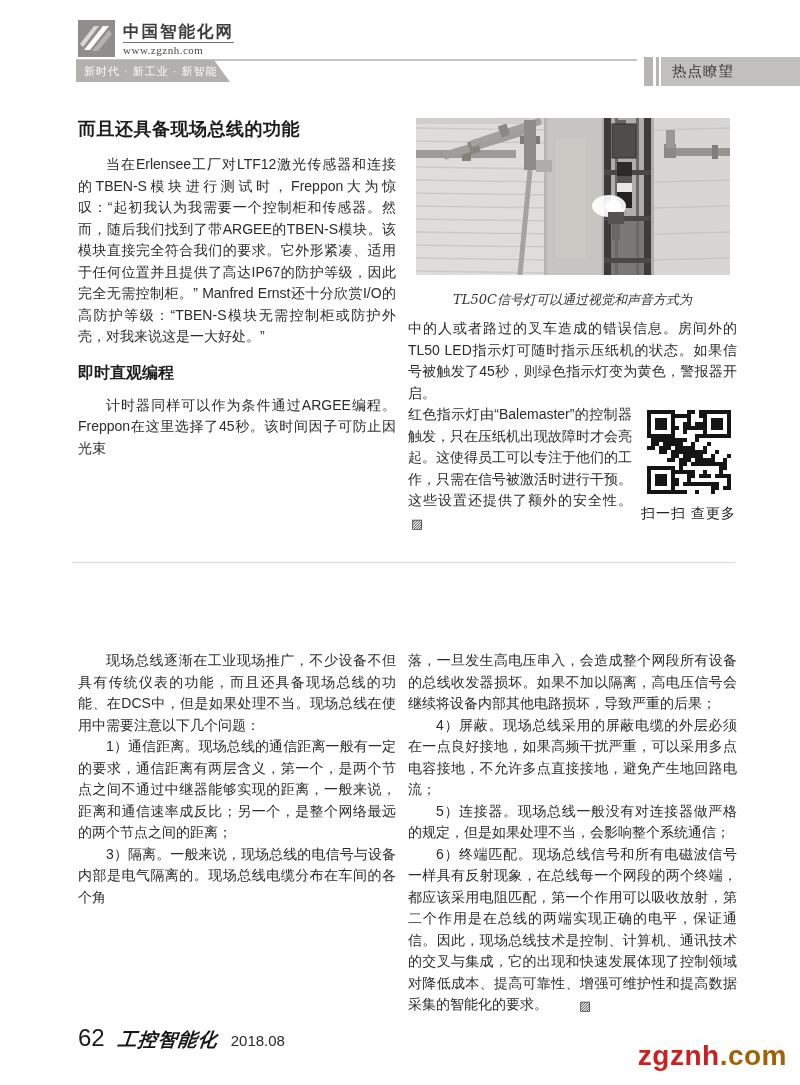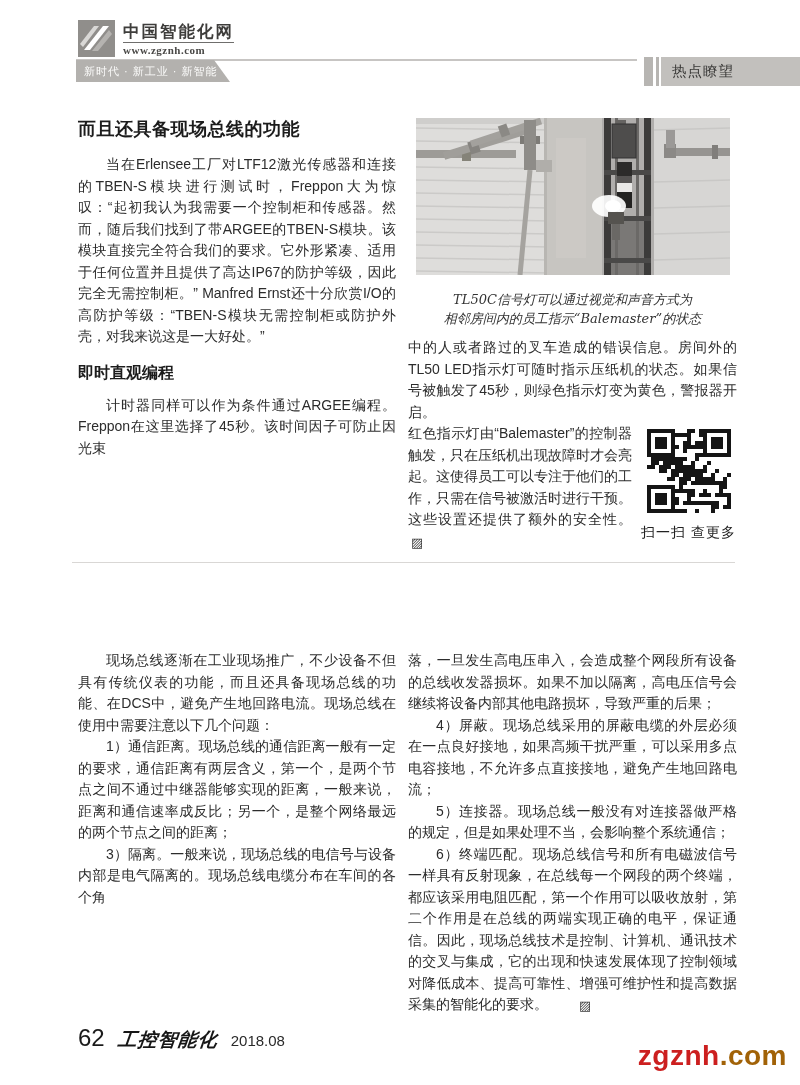--- a/index.html
+++ b/index.html
@@ -4,21 +4,21 @@
 <style>
   html,body{margin:0;padding:0;background:#ffffff;}
   .page{position:relative;width:800px;height:1085px;background:#ffffff;overflow:hidden;
         font-family:"Liberation Sans","DejaVu Sans",sans-serif;color:#2d2d2d;}
 
   
   .logo-block{position:absolute;left:78px;top:20px;display:flex;gap:8px;align-items:center;}
   .logo-mark{width:37px;height:37px;display:block;}
   .site-name{font-size:16.5px;font-weight:bold;color:#3e3d3b;letter-spacing:2px;line-height:18px;}
   .site-url{font-size:11px;color:#4a4947;border-top:1.5px solid #6f6e6c;margin-top:2px;padding-top:1px;
-            letter-spacing:.5px;font-family:"Liberation Serif","DejaVu Serif",serif;font-weight:bold;}
+            letter-spacing:.5px;font-family:"Liberation Serif","DejaVu Serif",serif;}
   .header-rule{position:absolute;left:76px;top:59px;width:561px;height:1.5px;background:#c7c5c3;}
   .banner{position:absolute;left:76px;top:60px;width:154px;height:22px;background:#b3b1ae;
           clip-path:polygon(0 0,calc(100% - 16px) 0,100% 100%,0 100%);
           color:#fbfbfa;font-size:11px;line-height:22px;padding-left:8px;letter-spacing:1px;box-sizing:border-box;}
   .tag-bar1{position:absolute;left:644px;top:57px;width:9px;height:29px;background:#b7b5b2;}
   .tag-bar2{position:absolute;left:656px;top:57px;width:3px;height:29px;background:#b7b5b2;}
   .tag-box{position:absolute;left:661px;top:57px;width:139px;height:29px;background:#c2c0bd;
            font-size:14.5px;line-height:29px;padding-left:11px;color:#393837;font-weight:500;
            letter-spacing:1px;box-sizing:border-box;}
 
@@ -160,21 +160,20 @@
           <line x1="55" y1="26" x2="125" y2="3" stroke="#a3a19d" stroke-width="7"></line>
           <line x1="86" y1="7" x2="90" y2="18" stroke="#8b8985" stroke-width="9"></line>
           <rect x="104" y="18" width="20" height="8" fill="#7d7b77"></rect>
           <rect x="108" y="2" width="12" height="50" fill="#8e8c88"></rect>
           <rect x="120" y="42" width="16" height="12" fill="#b0aeaa"></rect>
           <line x1="114" y1="52" x2="104" y2="157" stroke="#a5a39f" stroke-width="5"></line>
         </svg>
       </div>
       <figcaption>
         <div class="cap cap-first">TL50C信号灯可以通过视觉和声音方式为</div>
-        <div class="cap">相邻房间内的员工指示“Balemaster”的状态</div>
       </figcaption>
     </figure>
 
     <div class="rc-body">
       <p class="para">中的人或者路过的叉车造成的错误信息。房间外的TL50 LED指示灯可随时指示压纸机的状态。如果信号被触发了45秒，则绿色指示灯变为黄色，警报器开启。</p>
       <div class="qr-float">
         <div class="qr-box">
             <div style="left:2px;top:2px"></div>
             <div style="left:6px;top:2px"></div>
             <div style="left:10px;top:2px"></div>
@@ -414,21 +413,21 @@
           </div>
         <div class="qr-label">扫一扫 查更多</div>
       </div>
       <p class="para"><span>红色指示灯由“Balemaster”的控制器触发，只在压纸机出现故障时才会亮起。这使得员工可以专注于他们的工作，只需在信号被激活时进行干预。这些设置还提供了额外的安全性。</span><span class="endmark">▨</span></p>
     </div>
   </div>
 
   <div class="divider"></div>
 
   <div class="col" id="a2-left">
-    <p class="para indent">现场总线逐渐在工业现场推广，不少设备不但具有传统仪表的功能，而且还具备现场总线的功能、在DCS中，避免产生地回路电流。现场总线在使用中需要注意以下几个问题：</p>
+    <p class="para indent">现场总线逐渐在工业现场推广，不少设备不但具有传统仪表的功能，而且还具备现场总线的功能、在DCS中，但是如果处理不当。现场总线在使用中需要注意以下几个问题：</p>
     <p class="para indent">1）通信距离。现场总线的通信距离一般有一定的要求，通信距离有两层含义，第一个，是两个节点之间不通过中继器能够实现的距离，一般来说，距离和通信速率成反比；另一个，是整个网络最远的两个节点之间的距离；</p>
     <p class="para indent">3）隔离。一般来说，现场总线的电信号与设备内部是电气隔离的。现场总线电缆分布在车间的各个角</p>
   </div>
   <div class="col" id="a2-right">
     <p class="para">落，一旦发生高电压串入，会造成整个网段所有设备的总线收发器损坏。如果不加以隔离，高电压信号会继续将设备内部其他电路损坏，导致严重的后果；</p>
     <p class="para indent">4）屏蔽。现场总线采用的屏蔽电缆的外层必须在一点良好接地，如果高频干扰严重，可以采用多点电容接地，不允许多点直接接地，避免产生地回路电流；</p>
     <p class="para indent">5）连接器。现场总线一般没有对连接器做严格的规定，但是如果处理不当，会影响整个系统通信；</p>
     <p class="para indent"><span>6）终端匹配。现场总线信号和所有电磁波信号一样具有反射现象，在总线每一个网段的两个终端，都应该采用电阻匹配，第一个作用可以吸收放射，第二个作用是在总线的两端实现正确的电平，保证通信。因此，现场总线技术是控制、计算机、通讯技术的交叉与集成，它的出现和快速发展体现了控制领域对降低成本、提高可靠性、增强可维护性和提高数据采集的智能化的要求。</span><span class="endmark">▨</span></p>
   </div>
 

